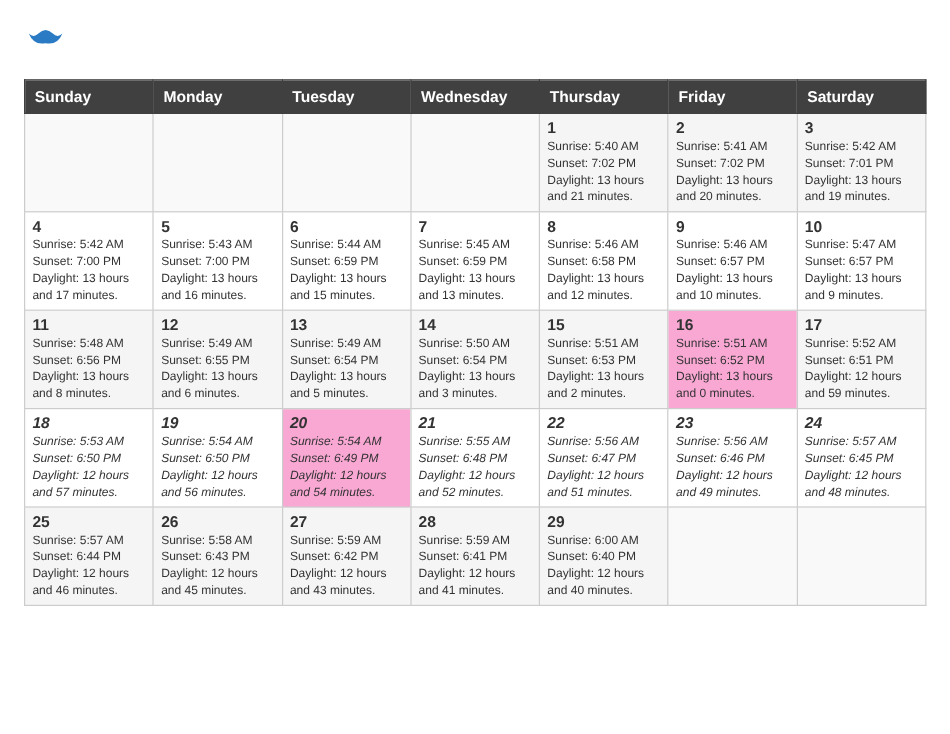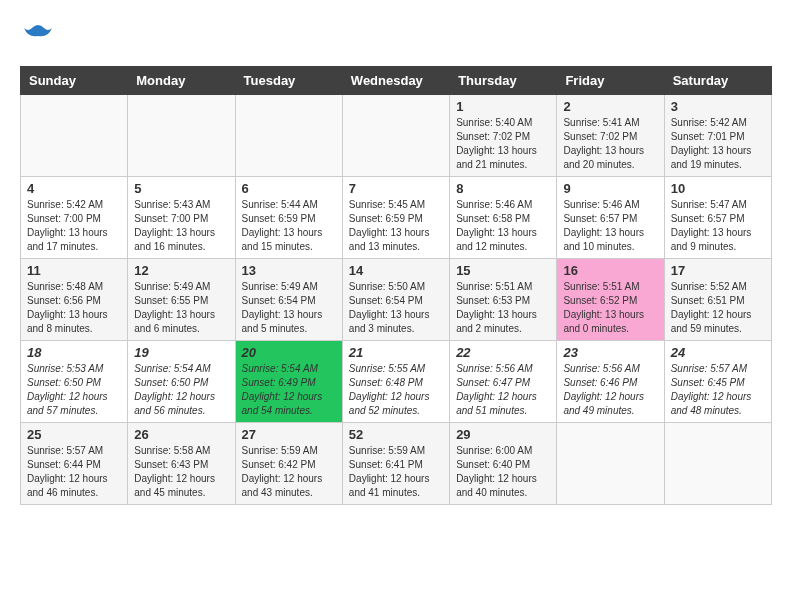--- a/index.html
+++ b/index.html
@@ -203,21 +203,21 @@
       </tr>
       <tr style="background: rgb(255, 255, 255); font-style: italic;">
         <td style="background: rgb(255, 255, 255);">
           <span class="day-number">18</span>
           <div class="day-info">Sunrise: 5:53 AM<br>Sunset: 6:50 PM<br>Daylight: 12 hours<br>and 57 minutes.</div>
         </td>
         <td style="background: rgb(255, 255, 255);">
           <span class="day-number">19</span>
           <div class="day-info">Sunrise: 5:54 AM<br>Sunset: 6:50 PM<br>Daylight: 12 hours<br>and 56 minutes.</div>
         </td>
-        <td style="background: #22c55e;">
+        <td style="background: #f9a8d4;">
           <span class="day-number">20</span>
           <div class="day-info">Sunrise: 5:54 AM<br>Sunset: 6:49 PM<br>Daylight: 12 hours<br>and 54 minutes.</div>
         </td>
         <td style="background: rgb(255, 255, 255);">
           <span class="day-number">21</span>
           <div class="day-info">Sunrise: 5:55 AM<br>Sunset: 6:48 PM<br>Daylight: 12 hours<br>and 52 minutes.</div>
         </td>
         <td style="background: rgb(255, 255, 255);">
           <span class="day-number">22</span>
           <div class="day-info">Sunrise: 5:56 AM<br>Sunset: 6:47 PM<br>Daylight: 12 hours<br>and 51 minutes.</div>
@@ -238,21 +238,21 @@
         </td>
         <td style="background: rgb(245, 245, 245);">
           <span class="day-number">26</span>
           <div class="day-info">Sunrise: 5:58 AM<br>Sunset: 6:43 PM<br>Daylight: 12 hours<br>and 45 minutes.</div>
         </td>
         <td style="background: rgb(245, 245, 245);">
           <span class="day-number">27</span>
           <div class="day-info">Sunrise: 5:59 AM<br>Sunset: 6:42 PM<br>Daylight: 12 hours<br>and 43 minutes.</div>
         </td>
         <td style="background: rgb(245, 245, 245);">
-          <span class="day-number">52</span>
+          <span class="day-number">28</span>
           <div class="day-info">Sunrise: 5:59 AM<br>Sunset: 6:41 PM<br>Daylight: 12 hours<br>and 41 minutes.</div>
         </td>
         <td style="background: rgb(245, 245, 245);">
           <span class="day-number">29</span>
           <div class="day-info">Sunrise: 6:00 AM<br>Sunset: 6:40 PM<br>Daylight: 12 hours<br>and 40 minutes.</div>
         </td>
         <td style="background: rgb(249, 249, 249);"></td>
         <td style="background: rgb(249, 249, 249);"></td>
       </tr>
     </tbody>

